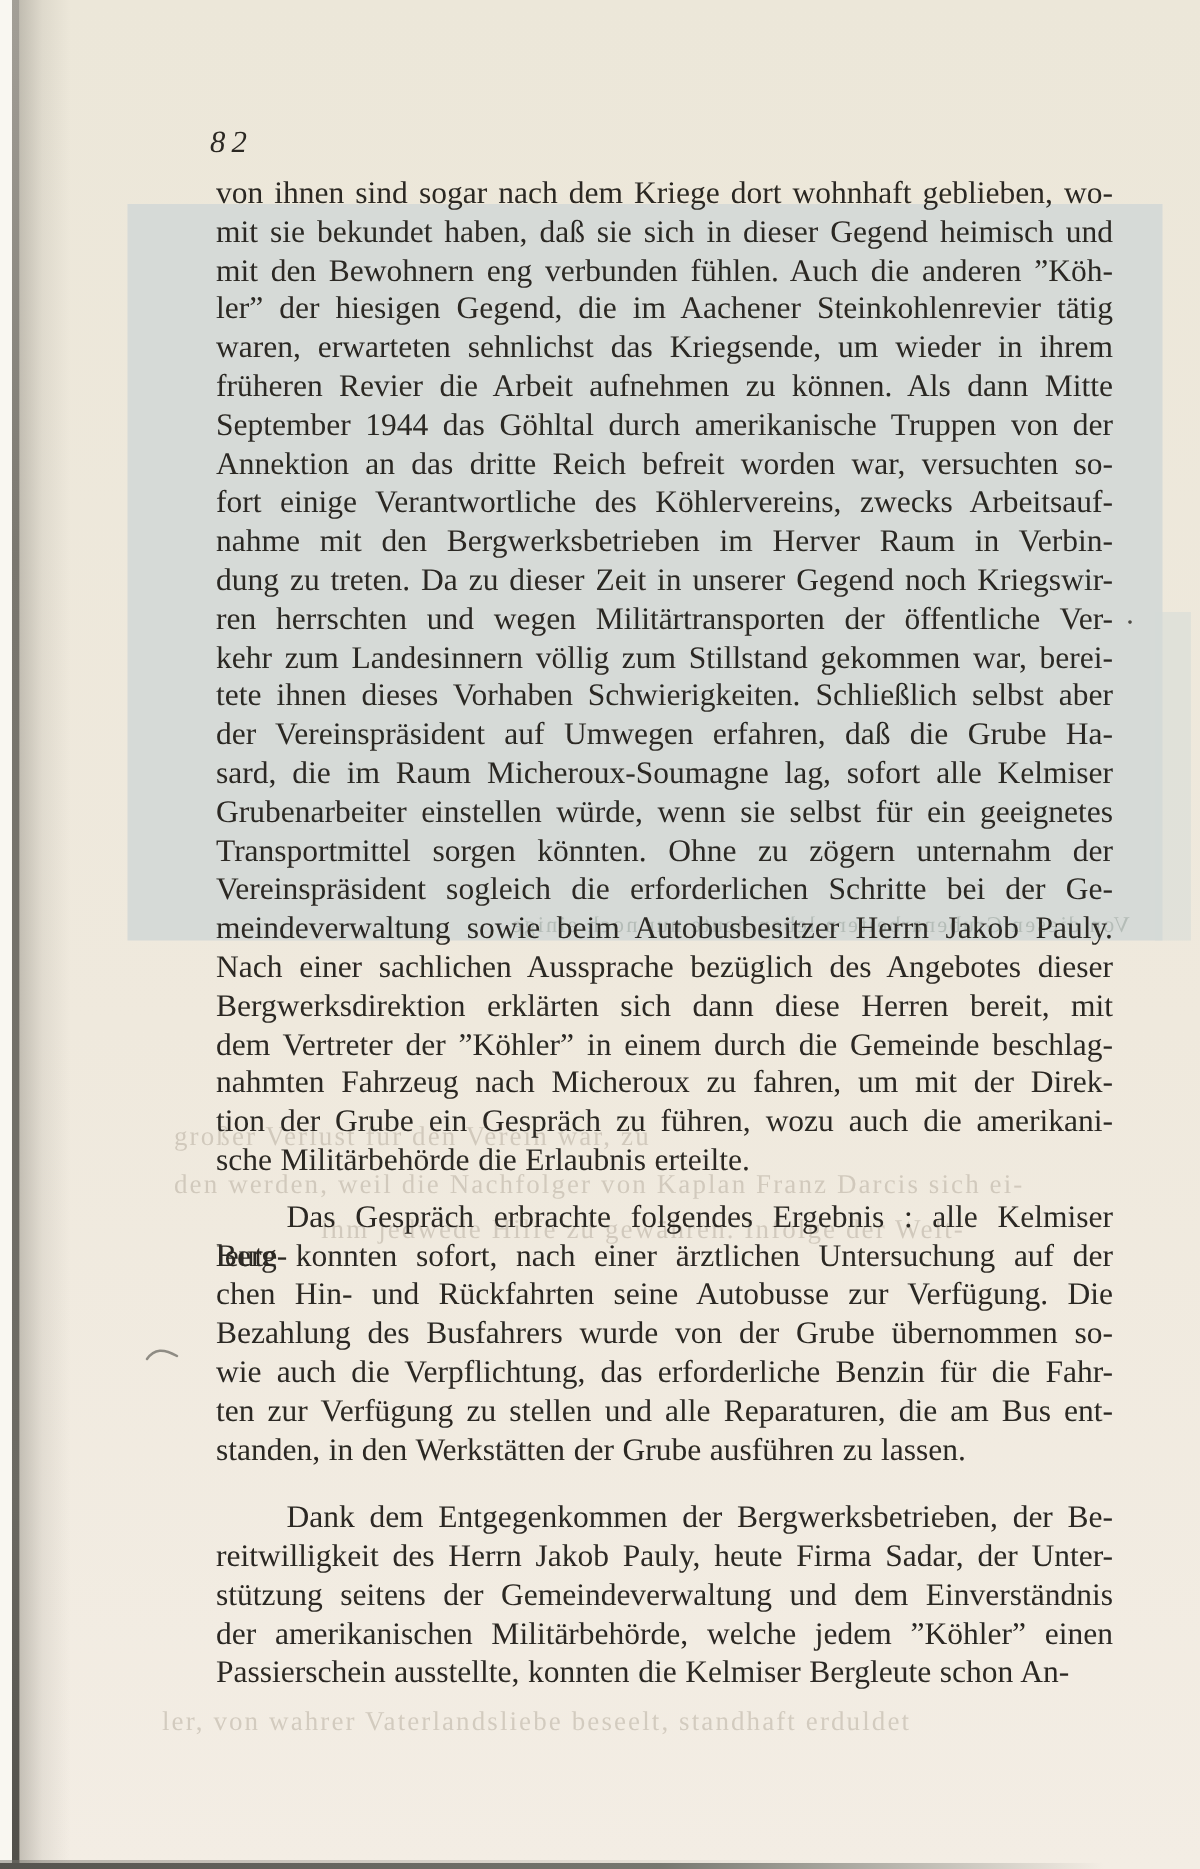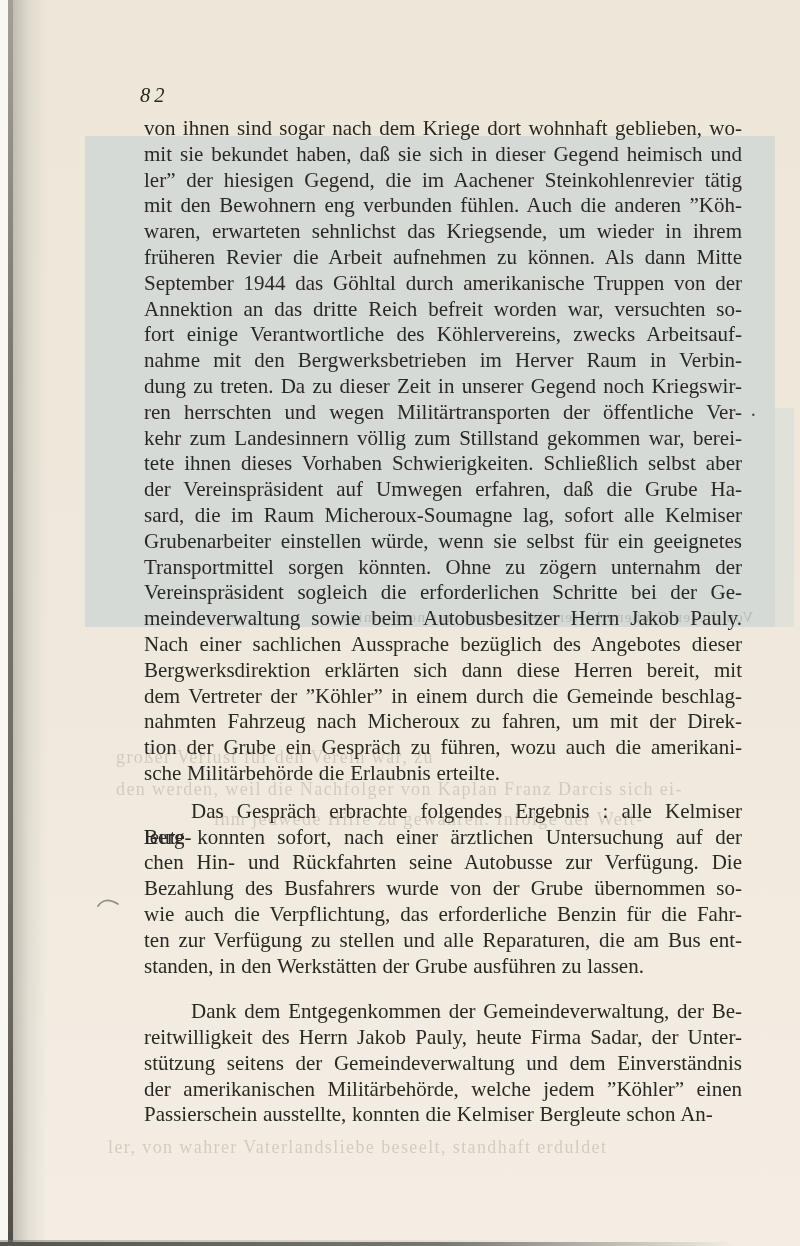--- a/index.html
+++ b/index.html
@@ -67,22 +67,22 @@
       <div class="bleed paper" style="left: 214px; top: 809px; font-size: 18px;">ihm jedwede Hilfe zu gewähren. Infolge der Welt-</div>
       <div class="bleed paper" style="left: 108px; top: 1137px; font-size: 18px;">ler, von wahrer Vaterlandsliebe beseelt, standhaft erduldet</div>
     </div>
 
   <div class="page-number">82</div>
 
   <div class="text-block">
       <div class="para">
         <div class="line">von ihnen sind sogar nach dem Kriege dort wohnhaft geblieben, wo-</div>
         <div class="line">mit sie bekundet haben, daß sie sich in dieser Gegend heimisch und</div>
+        <div class="line">mit den Bewohnern eng verbunden fühlen. Auch die anderen ”Köh-</div>
         <div class="line">ler” der hiesigen Gegend, die im Aachener Steinkohlenrevier tätig</div>
-        <div class="line">mit den Bewohnern eng verbunden fühlen. Auch die anderen ”Köh-</div>
         <div class="line">waren, erwarteten sehnlichst das Kriegsende, um wieder in ihrem</div>
         <div class="line">früheren Revier die Arbeit aufnehmen zu können. Als dann Mitte</div>
         <div class="line">September 1944 das Göhltal durch amerikanische Truppen von der</div>
         <div class="line">Annektion an das dritte Reich befreit worden war, versuchten so-</div>
         <div class="line">fort einige Verantwortliche des Köhlervereins, zwecks Arbeitsauf-</div>
         <div class="line">nahme mit den Bergwerksbetrieben im Herver Raum in Verbin-</div>
         <div class="line">dung zu treten. Da zu dieser Zeit in unserer Gegend noch Kriegswir-</div>
         <div class="line">ren herrschten und wegen Militärtransporten der öffentliche Ver-</div>
         <div class="line">kehr zum Landesinnern völlig zum Stillstand gekommen war, berei-</div>
         <div class="line">tete ihnen dieses Vorhaben Schwierigkeiten. Schließlich selbst aber</div>
@@ -102,21 +102,21 @@
       <div class="para">
         <div class="line indent">Das Gespräch erbrachte folgendes Ergebnis : alle Kelmiser Berg-</div>
         <div class="line">leute konnten sofort, nach einer ärztlichen Untersuchung auf der</div>
         <div class="line">chen Hin- und Rückfahrten seine Autobusse zur Verfügung. Die</div>
         <div class="line">Bezahlung des Busfahrers wurde von der Grube übernommen so-</div>
         <div class="line">wie auch die Verpflichtung, das erforderliche Benzin für die Fahr-</div>
         <div class="line">ten zur Verfügung zu stellen und alle Reparaturen, die am Bus ent-</div>
         <div class="line last">standen, in den Werkstätten der Grube ausführen zu lassen.</div>
       </div>
       <div class="para">
-        <div class="line indent">Dank dem Entgegenkommen der Gemeindeverwaltung, der Be-</div>
+        <div class="line indent">Dank dem Entgegenkommen der Bergwerksbetrieben, der Be-</div>
         <div class="line">reitwilligkeit des Herrn Jakob Pauly, heute Firma Sadar, der Unter-</div>
         <div class="line">stützung seitens der Gemeindeverwaltung und dem Einverständnis</div>
         <div class="line">der amerikanischen Militärbehörde, welche jedem ”Köhler” einen</div>
         <div class="line last">Passierschein ausstellte, konnten die Kelmiser Bergleute schon An-</div>
       </div>
     </div>
 
   <div class="right-margin-dot">·</div>
 
   <svg class="left-margin-mark" width="26" height="14" viewBox="0 0 26 14">

